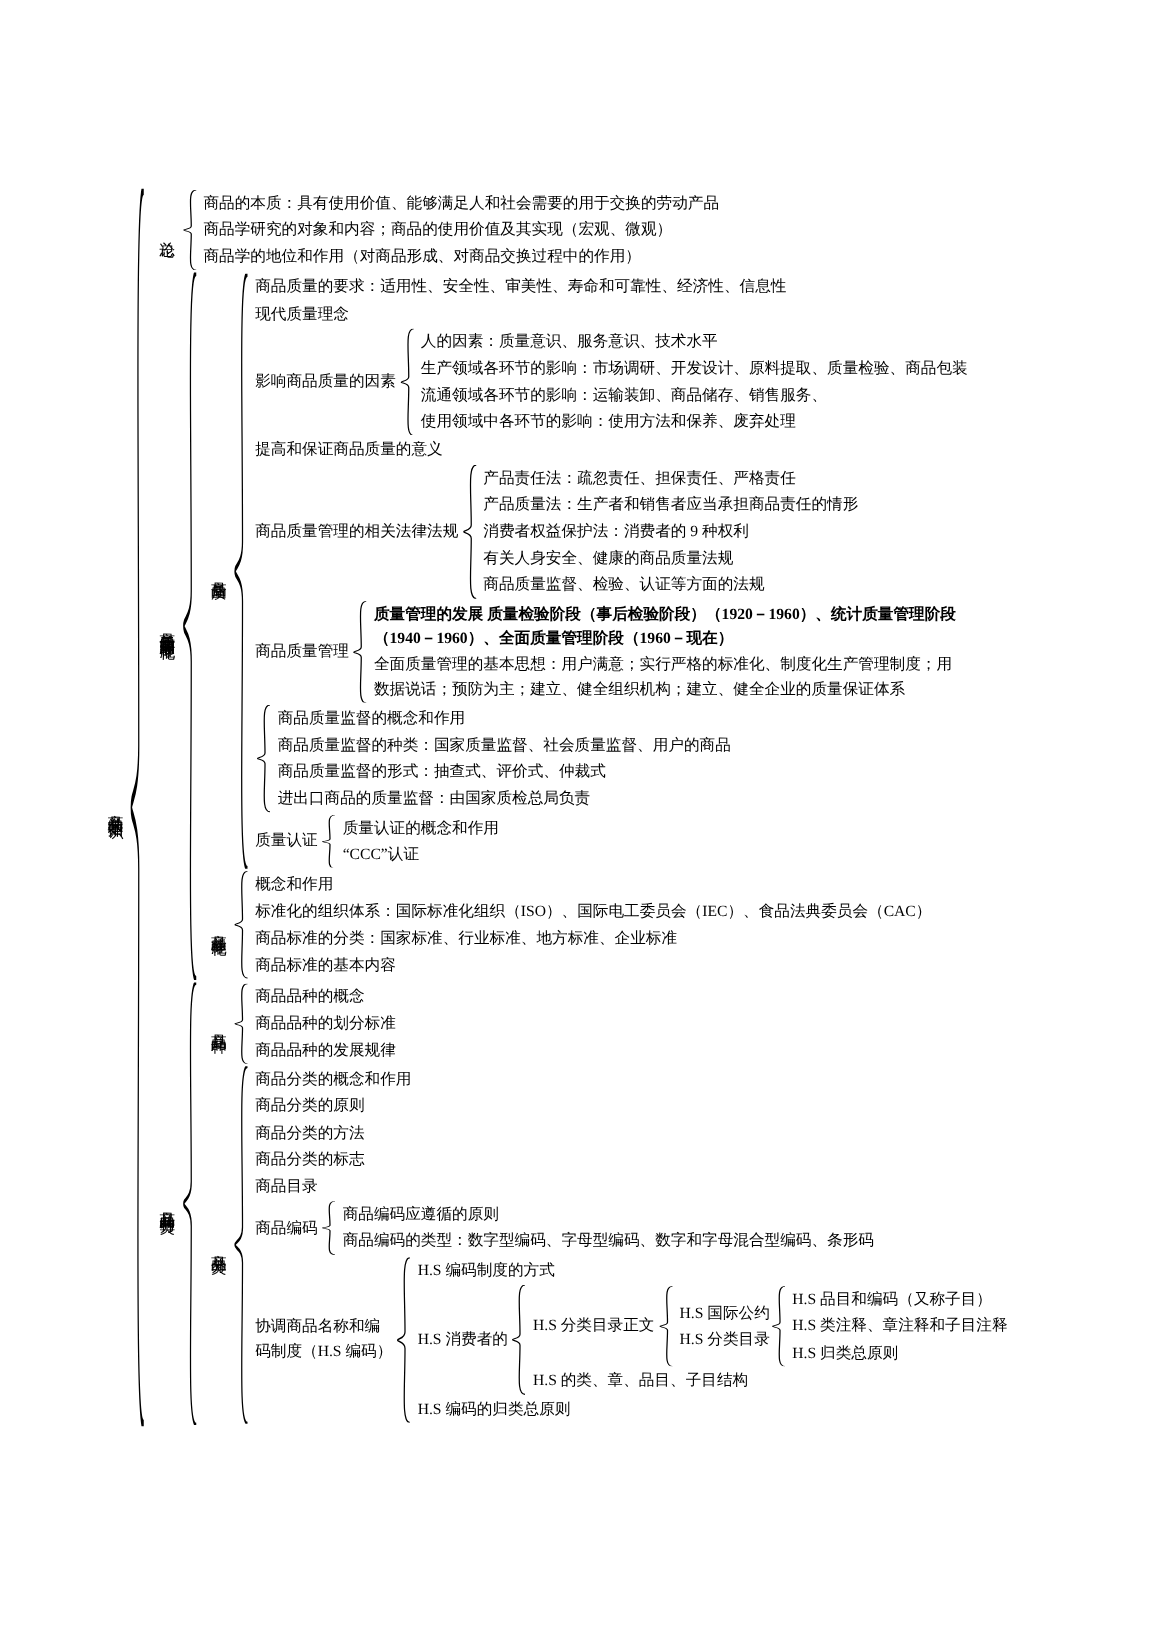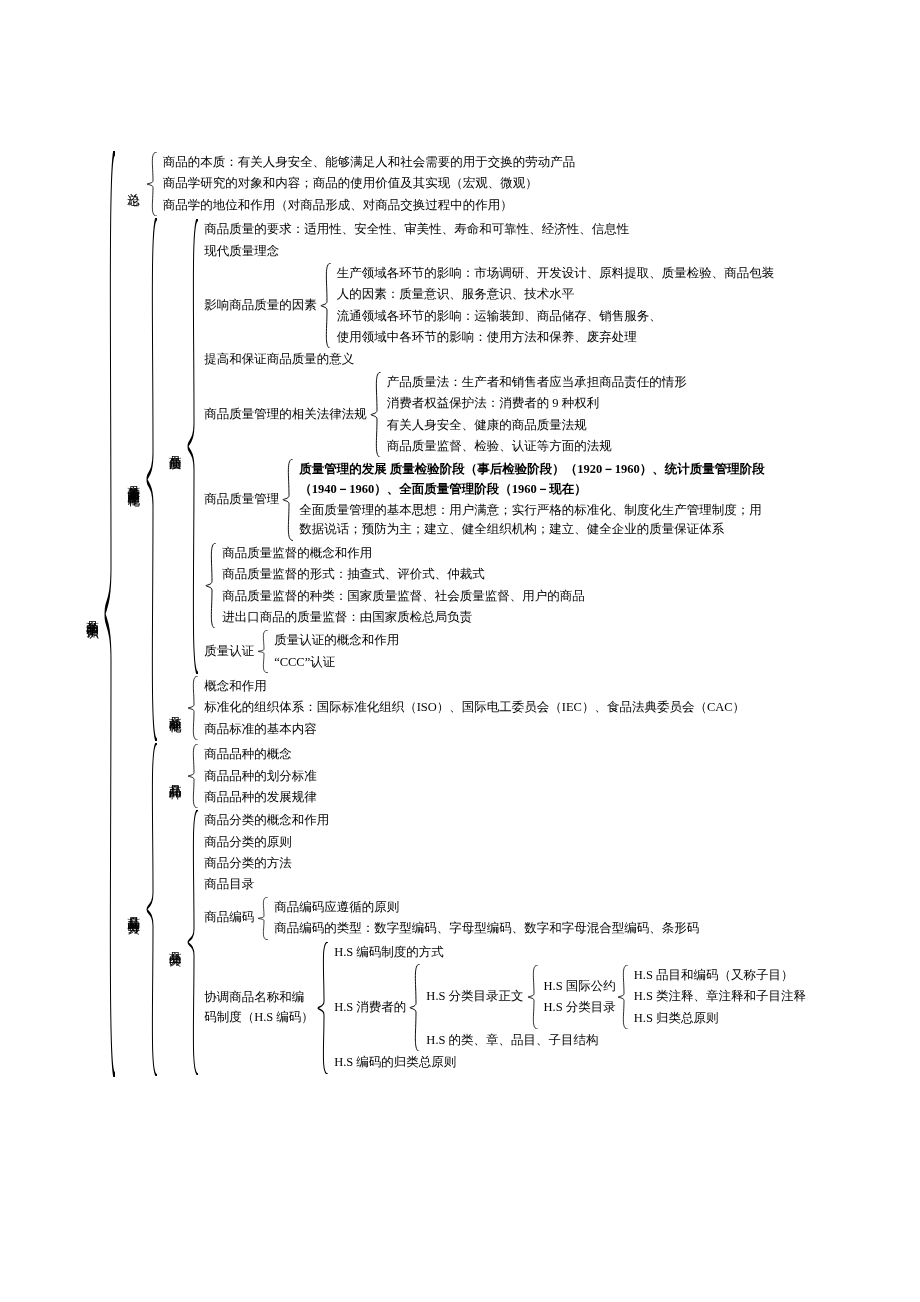--- a/index.html
+++ b/index.html
@@ -66,21 +66,21 @@
       </div>
       <div class="children">
         <div class="node">
           <div class="vlabel">总论</div>
           <div class="brace">
             <svg viewBox="0 0 14 100" preserveAspectRatio="none">
               <path d="M12 0 C5 0 8 20 8 45 C8 49 2 49 2 50 C2 51 8 51 8 55 C8 80 5 100 12 100" fill="none" stroke="#000" stroke-width="1"></path>
             </svg>
           </div>
           <div class="children">
-            <div class="leaf">商品的本质：有关人身安全、能够满足人和社会需要的用于交换的劳动产品</div>
+            <div class="leaf">商品的本质：具有使用价值、能够满足人和社会需要的用于交换的劳动产品</div>
             <div class="leaf">商品学研究的对象和内容；商品的使用价值及其实现（宏观、微观）</div>
             <div class="leaf">商品学的地位和作用（对商品形成、对商品交换过程中的作用）</div>
           </div>
         </div>
         <div class="node">
           <div class="vlabel">商品质量于商品标准化</div>
           <div class="brace">
             <svg viewBox="0 0 14 100" preserveAspectRatio="none">
               <path d="M12 0 C5 0 8 20 8 45 C8 49 2 49 2 50 C2 51 8 51 8 55 C8 80 5 100 12 100" fill="none" stroke="#000" stroke-width="1"></path>
             </svg>
@@ -97,35 +97,36 @@
                 <div class="leaf">商品质量的要求：适用性、安全性、审美性、寿命和可靠性、经济性、信息性</div>
                 <div class="leaf">现代质量理念</div>
                 <div class="node">
                   <div class="hlabel">影响商品质量的因素</div>
                   <div class="brace">
                     <svg viewBox="0 0 14 100" preserveAspectRatio="none">
                       <path d="M12 0 C5 0 8 20 8 45 C8 49 2 49 2 50 C2 51 8 51 8 55 C8 80 5 100 12 100" fill="none" stroke="#000" stroke-width="1"></path>
                     </svg>
                   </div>
                   <div class="children">
+                    <div class="leaf">人的因素：质量意识、服务意识、技术水平</div>
                     <div class="leaf">生产领域各环节的影响：市场调研、开发设计、原料提取、质量检验、商品包装</div>
-                    <div class="leaf">人的因素：质量意识、服务意识、技术水平</div>
                     <div class="leaf">流通领域各环节的影响：运输装卸、商品储存、销售服务、</div>
                     <div class="leaf">使用领域中各环节的影响：使用方法和保养、废弃处理</div>
                   </div>
                 </div>
                 <div class="leaf">提高和保证商品质量的意义</div>
                 <div class="node">
                   <div class="hlabel">商品质量管理的相关法律法规</div>
                   <div class="brace">
                     <svg viewBox="0 0 14 100" preserveAspectRatio="none">
                       <path d="M12 0 C5 0 8 20 8 45 C8 49 2 49 2 50 C2 51 8 51 8 55 C8 80 5 100 12 100" fill="none" stroke="#000" stroke-width="1"></path>
                     </svg>
                   </div>
                   <div class="children">
+                    <div class="leaf">产品责任法：疏忽责任、担保责任、严格责任</div>
                     <div class="leaf">产品质量法：生产者和销售者应当承担商品责任的情形</div>
                     <div class="leaf">消费者权益保护法：消费者的 9 种权利</div>
                     <div class="leaf">有关人身安全、健康的商品质量法规</div>
                     <div class="leaf">商品质量监督、检验、认证等方面的法规</div>
                   </div>
                 </div>
                 <div class="node">
                   <div class="hlabel">商品质量管理</div>
                   <div class="brace">
                     <svg viewBox="0 0 14 100" preserveAspectRatio="none">
@@ -138,22 +139,22 @@
                   </div>
                 </div>
                 <div class="node">
                   <div class="brace">
                     <svg viewBox="0 0 14 100" preserveAspectRatio="none">
                       <path d="M12 0 C5 0 8 20 8 45 C8 49 2 49 2 50 C2 51 8 51 8 55 C8 80 5 100 12 100" fill="none" stroke="#000" stroke-width="1"></path>
                     </svg>
                   </div>
                   <div class="children">
                     <div class="leaf">商品质量监督的概念和作用</div>
+                    <div class="leaf">商品质量监督的种类：国家质量监督、社会质量监督、用户的商品</div>
                     <div class="leaf">商品质量监督的形式：抽查式、评价式、仲裁式</div>
-                    <div class="leaf">商品质量监督的种类：国家质量监督、社会质量监督、用户的商品</div>
                     <div class="leaf">进出口商品的质量监督：由国家质检总局负责</div>
                   </div>
                 </div>
                 <div class="node">
                   <div class="hlabel">质量认证</div>
                   <div class="brace">
                     <svg viewBox="0 0 14 100" preserveAspectRatio="none">
                       <path d="M12 0 C5 0 8 20 8 45 C8 49 2 49 2 50 C2 51 8 51 8 55 C8 80 5 100 12 100" fill="none" stroke="#000" stroke-width="1"></path>
                     </svg>
                   </div>
@@ -167,20 +168,21 @@
             <div class="node">
               <div class="vlabel">商品标准化</div>
               <div class="brace">
                 <svg viewBox="0 0 14 100" preserveAspectRatio="none">
                   <path d="M12 0 C5 0 8 20 8 45 C8 49 2 49 2 50 C2 51 8 51 8 55 C8 80 5 100 12 100" fill="none" stroke="#000" stroke-width="1"></path>
                 </svg>
               </div>
               <div class="children">
                 <div class="leaf">概念和作用</div>
                 <div class="leaf">标准化的组织体系：国际标准化组织（ISO）、国际电工委员会（IEC）、食品法典委员会（CAC）</div>
+                <div class="leaf">商品标准的分类：国家标准、行业标准、地方标准、企业标准</div>
                 <div class="leaf">商品标准的基本内容</div>
               </div>
             </div>
           </div>
         </div>
         <div class="node">
           <div class="vlabel">商品品种与分类</div>
           <div class="brace">
             <svg viewBox="0 0 14 100" preserveAspectRatio="none">
               <path d="M12 0 C5 0 8 20 8 45 C8 49 2 49 2 50 C2 51 8 51 8 55 C8 80 5 100 12 100" fill="none" stroke="#000" stroke-width="1"></path>
@@ -204,20 +206,21 @@
               <div class="vlabel">商品分类</div>
               <div class="brace">
                 <svg viewBox="0 0 14 100" preserveAspectRatio="none">
                   <path d="M12 0 C5 0 8 20 8 45 C8 49 2 49 2 50 C2 51 8 51 8 55 C8 80 5 100 12 100" fill="none" stroke="#000" stroke-width="1"></path>
                 </svg>
               </div>
               <div class="children">
                 <div class="leaf">商品分类的概念和作用</div>
                 <div class="leaf">商品分类的原则</div>
                 <div class="leaf">商品分类的方法</div>
+                <div class="leaf">商品分类的标志</div>
                 <div class="leaf">商品目录</div>
                 <div class="node">
                   <div class="hlabel">商品编码</div>
                   <div class="brace">
                     <svg viewBox="0 0 14 100" preserveAspectRatio="none">
                       <path d="M12 0 C5 0 8 20 8 45 C8 49 2 49 2 50 C2 51 8 51 8 55 C8 80 5 100 12 100" fill="none" stroke="#000" stroke-width="1"></path>
                     </svg>
                   </div>
                   <div class="children">
                     <div class="leaf">商品编码应遵循的原则</div>

